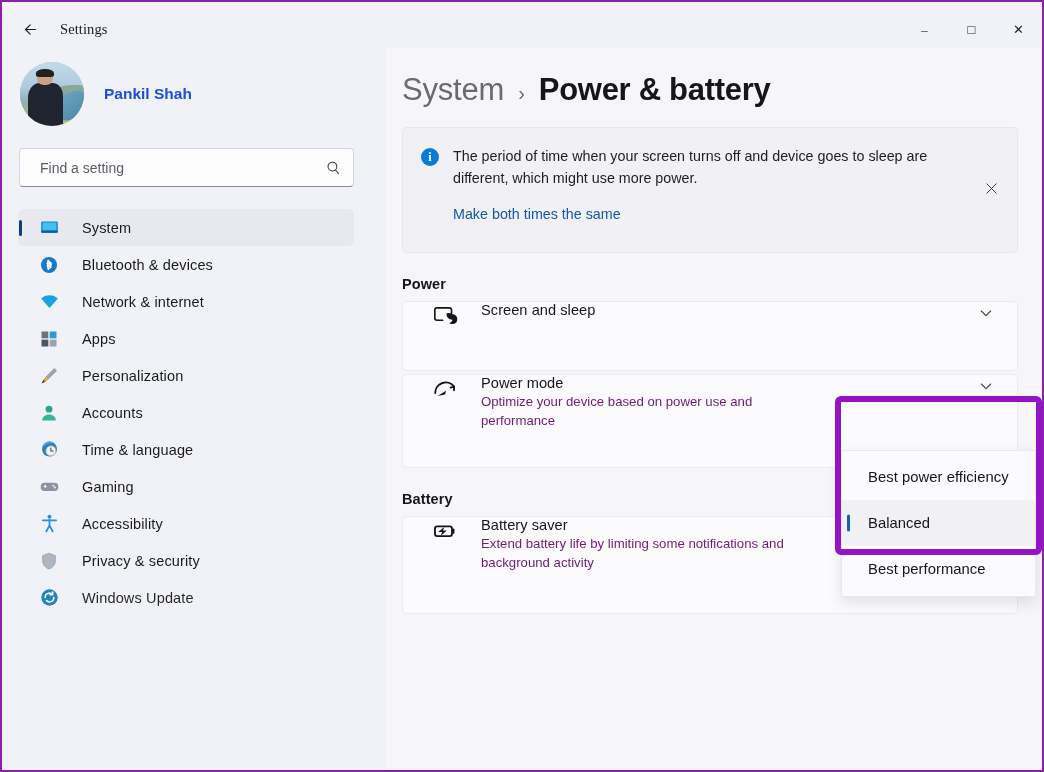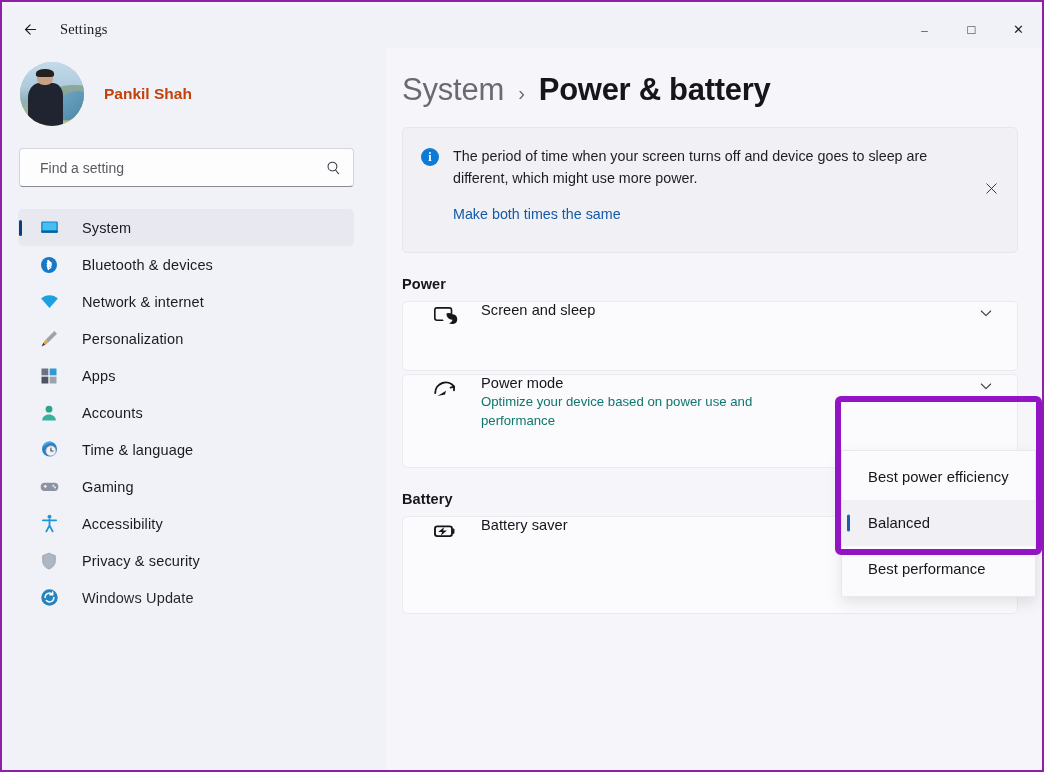--- a/index.html
+++ b/index.html
@@ -57,21 +57,21 @@
     background: #7e9e86; border-radius: 60% 40% 30% 50%; opacity:.75;}
   #avatar .head { position: absolute; left: 27%; top: 14%; width: 24%; height: 22%;
     background: #caa184; border-radius: 48% 48% 44% 44%; }
   #avatar .hair { position: absolute; left: 25%; top: 11%; width: 28%; height: 13%;
     background: #23201e; border-radius: 50% 50% 20% 20%; }
   #avatar .body { position: absolute; left: 13%; top: 33%; width: 54%; height: 67%;
     background: #1f2430; border-radius: 34% 30% 8% 8%; }
   #avatar .arm { position: absolute; left: 12%; top: 52%; width: 13%; height: 35%;
     background: #c49c80; border-radius: 40%; }
   #profile-name {
-    margin-left: 20px; font-size: 15.5px; font-weight: bold; color: #c2410c;
+    margin-left: 20px; font-size: 15.5px; font-weight: bold; color: #1d4ed8;
   }
 
   #search-wrap {
     margin: 8px 32px 0 17px; height: 39px; position: relative;
   }
   #search-box {
     width: 100%; height: 100%; border: 1px solid #d4d4dc;
     border-bottom: 1.6px solid #8a8a95;
     border-radius: 4px; background: #fdfdfe;
     font-size: 14px; color: #3a3a42; padding: 0 40px 0 20px;
@@ -147,21 +147,21 @@
     border: 1px solid #eaeaef; border-radius: 5px;
     display: flex; align-items: flex-start; cursor: pointer;
     position: relative;
   }
   .card-icon {
     width: 32px; flex: none; margin-left: 26px;
     display: flex; align-items: center; justify-content: center;
   }
   .card-body { flex: 1; padding: 0 10px 0 20px; }
   .card-title { font-size: 14.6px; color: #16161a; letter-spacing: .05px; }
-  .card-sub { font-size: 13.2px; color: #0f766e; line-height: 1.46; margin-top: 1px; max-width: 345px; }
+  .card-sub { font-size: 13.2px; color: #701a75; line-height: 1.46; margin-top: 1px; max-width: 345px; }
   .card-right { display: flex; align-items: center; margin-right: 20px; flex: none; }
   .card-value { font-size: 13.6px; color: #4c4c56; margin-right: 18px; white-space: nowrap; }
   .chevron { width: 22px; height: 22px; display: flex; align-items: center; justify-content: center; }
 
   #card-screen-sleep { height: 70px; }
   #card-power-mode { height: 94px; }
   #card-battery-saver { height: 98px; }
   #card-battery-usage { height: 60px; }
 
   
@@ -266,39 +266,39 @@
       <span class="nav-icon">
         <svg width="21" height="21" viewBox="0 0 24 24">
           <path d="M2.4 8.6C5 6.2 8.4 4.8 12 4.8s7 1.4 9.6 3.8L12 19.4z" fill="#1ba1e2"></path>
         </svg>
       </span>
       <span class="nav-label">Network &amp; internet</span>
     </div>
 
     <div class="nav-item">
       <span class="nav-icon">
-        <svg width="21" height="21" viewBox="0 0 24 24">
-          <path d="M17.5 3.4l3.1 3.1-10 10-3.1-3.1z" fill="#9aa4b0"></path>
-          <path d="M7.5 13.4l3.1 3.1-3.4 2.6-2.3-2.3z" fill="#e8a33d"></path>
-          <path d="M4.9 16.8l2.3 2.3L3 21z" fill="#3b3b44"></path>
-        </svg>
-      </span>
-      <span class="nav-label">Personalization</span>
-    </div>
-
-    <div class="nav-item">
-      <span class="nav-icon">
         <svg width="20" height="20" viewBox="0 0 24 24">
           <rect x="3" y="3" width="8.2" height="8.2" fill="#6b7280"></rect>
           <rect x="3" y="12.8" width="8.2" height="8.2" fill="#4b5563"></rect>
           <rect x="12.8" y="12.8" width="8.2" height="8.2" fill="#9ca3af"></rect>
           <rect x="12.8" y="3" width="8.2" height="8.2" fill="#2e9bd6"></rect>
         </svg>
       </span>
       <span class="nav-label">Apps</span>
+    </div>
+
+    <div class="nav-item">
+      <span class="nav-icon">
+        <svg width="21" height="21" viewBox="0 0 24 24">
+          <path d="M17.5 3.4l3.1 3.1-10 10-3.1-3.1z" fill="#9aa4b0"></path>
+          <path d="M7.5 13.4l3.1 3.1-3.4 2.6-2.3-2.3z" fill="#e8a33d"></path>
+          <path d="M4.9 16.8l2.3 2.3L3 21z" fill="#3b3b44"></path>
+        </svg>
+      </span>
+      <span class="nav-label">Personalization</span>
     </div>
 
     <div class="nav-item">
       <span class="nav-icon">
         <svg width="20" height="20" viewBox="0 0 24 24">
           <circle cx="12" cy="7.4" r="4.1" fill="#2ca58d"></circle>
           <path d="M3.8 21c0-4.5 3.7-7.3 8.2-7.3s8.2 2.8 8.2 7.3z" fill="#37b39b"></path>
         </svg>
       </span>
       <span class="nav-label">Accounts</span>
@@ -433,20 +433,21 @@
   <div class="card" id="card-battery-saver">
     <span class="card-icon">
       <svg width="28" height="28" viewBox="0 0 24 24">
         <rect x="3.4" y="8" width="14.6" height="8.4" rx="2" fill="none" stroke="#16161a" stroke-width="1.6"></rect>
         <path d="M19.2 10.8v2.8" stroke="#16161a" stroke-width="1.8" stroke-linecap="round"></path>
         <path d="M11.4 8.6l-5.2 4.3h3.3l-1.1 3.1 5.2-4.4h-3.3z" fill="#16161a"></path>
       </svg>
     </span>
     <div class="card-body">
       <div class="card-title">Battery saver</div>
+      <div class="card-sub">Extend battery life by limiting some notifications and background activity</div>
     </div>
     <div class="card-right">
       <span class="card-value">Turns on at 20%</span>
       <span class="chevron">
         <svg width="16" height="16" viewBox="0 0 24 24">
           <path d="M5 9l7 7 7-7" fill="none" stroke="#3c3c44" stroke-width="1.6" stroke-linecap="round" stroke-linejoin="round"></path>
         </svg>
       </span>
     </div>
   </div>

